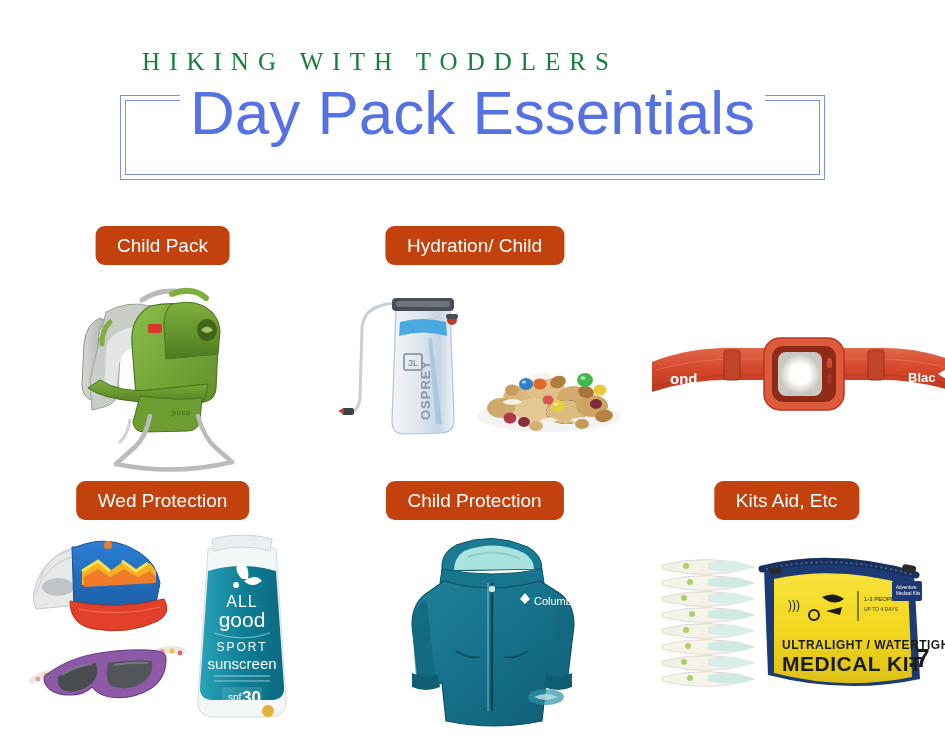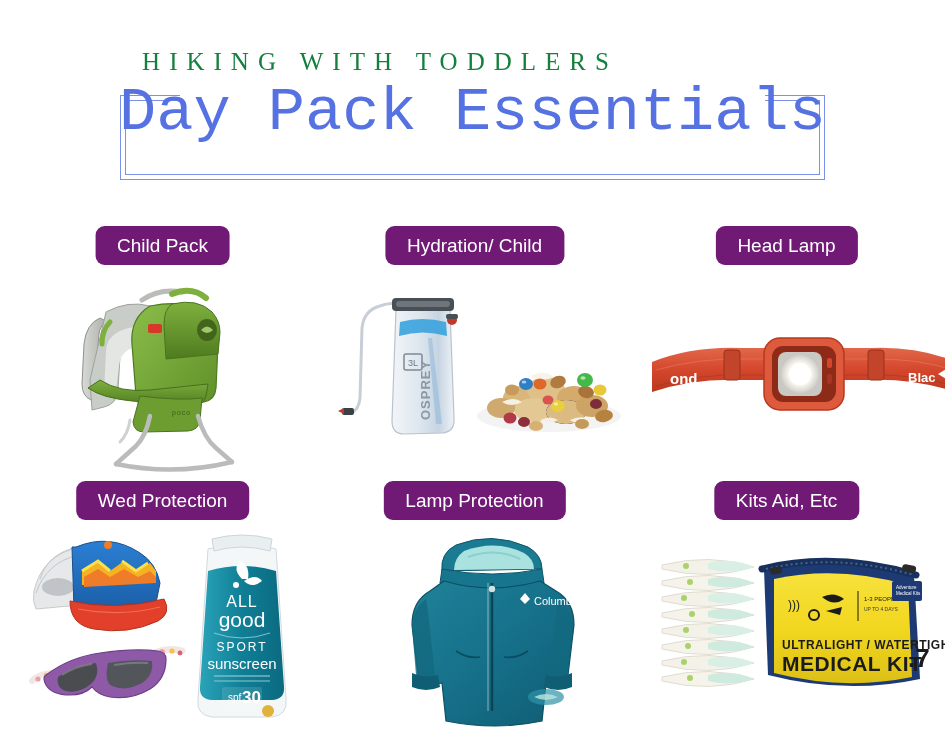--- a/index.html
+++ b/index.html
@@ -22,34 +22,34 @@
   .frame-outer,.frame-inner{
     position:absolute;border:1.4px solid #7b90e8;box-sizing:border-box;
   }
   .frame-outer{left:0;top:0;width:705px;height:85px;}
   .frame-inner{left:5px;top:5px;width:695px;height:75px;}
   .frame-mask{
     position:absolute;left:60px;top:-8px;width:585px;height:30px;background:#ffffff;
   }
   .title{
     position:absolute;top:82px;left:0;width:945px;text-align:center;
-    font-family:Liberation Mono, monospace;
+    font-family:Liberation Sans, sans-serif;
     font-size:62px;color:#5571e2;font-weight:400;letter-spacing:0px;
     line-height:1;
   }
 
   
   .grid{position:absolute;top:210px;left:0;width:945px;height:546px;}
   .cell{position:absolute;width:315px;height:268px;}
   .c0{left:5px;top:8px;}  .c1{left:317px;top:8px;} .c2{left:629px;top:8px;}
   .c3{left:5px;top:263px;}.c4{left:317px;top:263px;}.c5{left:629px;top:263px;}
 
   .badge{
     position:absolute;left:50%;transform:translateX(-50%);top:8px;
-    background:#701a75;color:#ffffff;border-radius:9px;
+    background:#c2410c;color:#ffffff;border-radius:9px;
     font-size:19px;line-height:19px;padding:10px 22px;white-space:nowrap;
     font-family:"Liberation Sans",sans-serif;
   }
   .photo{position:absolute;left:17px;top:52px;width:315px;height:210px;}
   .ph-in{position:absolute;left:0;top:0;width:100%;height:100%;}
 
   svg{display:block;overflow:visible;}
 </style>
 </head>
 <body>
@@ -188,21 +188,20 @@
 
             <ellipse cx="190" cy="112" rx="2.4" ry="1.6" fill="#ffffff" opacity="0.6"></ellipse>
             <ellipse cx="249" cy="108" rx="2.6" ry="1.7" fill="#ffffff" opacity="0.6"></ellipse>
             <ellipse cx="222" cy="134" rx="2.2" ry="1.5" fill="#ffffff" opacity="0.55"></ellipse>
           </g>
         </svg>
       </div>
     </div>
 
     <div class="cell c2">
-      <div class="badge">Head Lamp</div>
       <div class="photo">
         <svg class="ph-in" viewBox="0 0 315 210">
           <defs>
             <radialGradient id="led" cx="0.5" cy="0.5" r="0.5">
               <stop offset="0" stop-color="#ffffff"></stop>
                 <stop offset="0.55" stop-color="#fdfbf4"></stop>
               <stop offset="1" stop-color="#cfcec8"></stop>
             </radialGradient>
             <linearGradient id="strapG" x1="0" y1="0" x2="0" y2="1">
               <stop offset="0" stop-color="#e2674a"></stop>
@@ -310,21 +309,21 @@
               <text x="206" y="176" font-family="Liberation Sans, sans-serif" font-size="10" fill="#ffffff">spf</text>
               <text x="220" y="178" font-family="Liberation Sans, sans-serif" font-size="17" font-weight="bold" fill="#ffffff">30</text>
             </g>
             <circle cx="246" cy="186" r="6" fill="#e0b23a"></circle>
           </g>
         </svg>
       </div>
     </div>
 
     <div class="cell c4">
-      <div class="badge">Lamp Protection</div>
+      <div class="badge">Child Protection</div>
       <div class="photo">
         <svg class="ph-in" viewBox="0 0 315 210">
           <defs>
             <linearGradient id="tealJ" x1="0" y1="0" x2="1" y2="1">
               <stop offset="0" stop-color="#1f8299"></stop>
                 <stop offset="0.5" stop-color="#16708a"></stop>
               <stop offset="1" stop-color="#0f5c73"></stop>
             </linearGradient>
           </defs>
 

